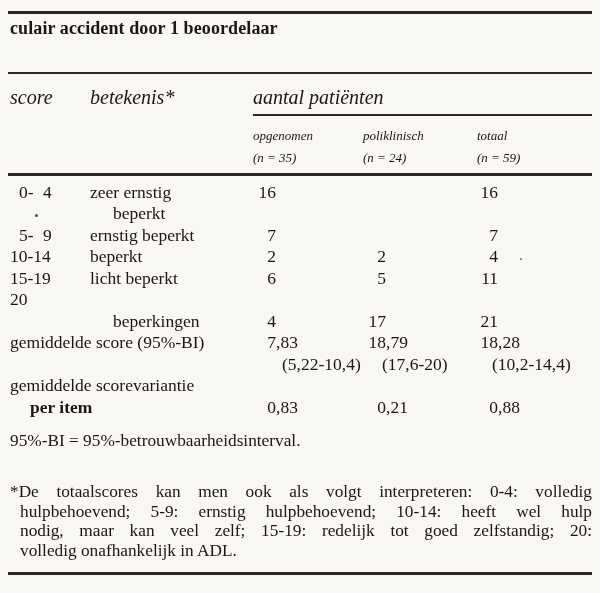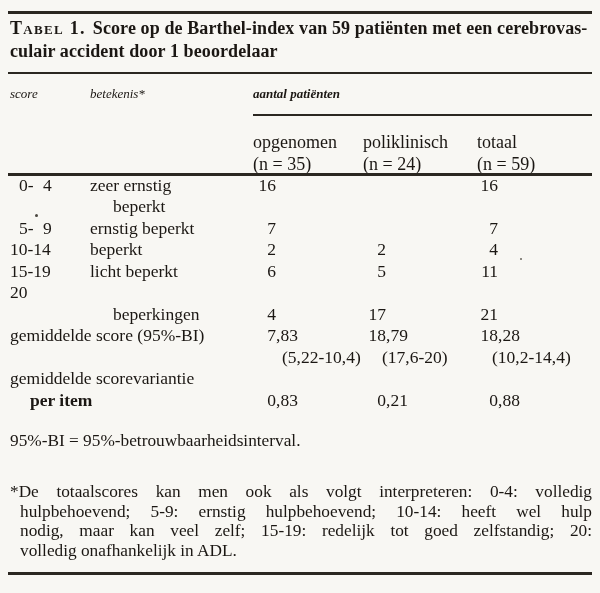--- a/index.html
+++ b/index.html
@@ -17,28 +17,28 @@
 
   .abs{position:absolute;left:10px;right:8px;}
   .cols{display:grid;grid-template-columns:80px 163px 110px 114px 1fr;}
 
   
   #title-block{top:17px;font-weight:700;font-size:18px;line-height:22.5px;letter-spacing:.1px;}
   .tline{white-space:nowrap;}
   .sc{font-variant:small-caps;letter-spacing:1.3px;margin-right:7px;}
 
   
-  #header-row{top:86px;font-style:italic;font-size:13px;}
-  .h-aantal{grid-column:3/6;font-weight:bold;}
+  #header-row{top:86px;font-style:italic;font-size:20px;}
+  .h-aantal{grid-column:3/6;}
 
   
-  #subheader-row{top:132px;font-size:18px;line-height:21.5px;}
+  #subheader-row{top:125px;font-style:italic;font-size:13px;line-height:21.5px;}
 
   
-  #table-body{top:175px;font-size:17.5px;}
+  #table-body{top:182px;font-size:17.5px;}
   .bodyline{line-height:21.45px;min-height:21.45px;}
   .cell{white-space:nowrap;}
   .score{word-spacing:5px;}
   .score.pad{padding-left:9px;}
   .lbl.indent{padding-left:23px;}
   .full{grid-column:1/3;}
   .full.findent{padding-left:20px;font-weight:bold;}
   .int{display:inline-block;text-align:right;}
   .c1 .int,.c2 .int{width:23px;}
   .c3 .int{width:21px;}
@@ -57,23 +57,20 @@
   #spk2{left:520px;top:258px;width:2px;height:2px;background:#6a665e;}
 </style>
 </head>
 <body>
 
 <div class="page">
 
   <div class="rule" id="rule-top"></div>
 
   <div class="abs" id="title-block">
-    <div class="tline">
-      <span class="sc">Tabel 1.</span><span>Score op de Barthel-index van 59 patiënten met een cerebrovas-</span>
-    </div>
     <div class="tline">culair accident door 1 beoordelaar</div>
   </div>
 
   <div class="rule" id="rule-title"></div>
 
   <div class="abs cols" id="header-row">
     <div class="cell">score</div>
     <div class="cell">betekenis*</div>
     <div class="cell h-aantal">aantal patiënten</div>
   </div>

